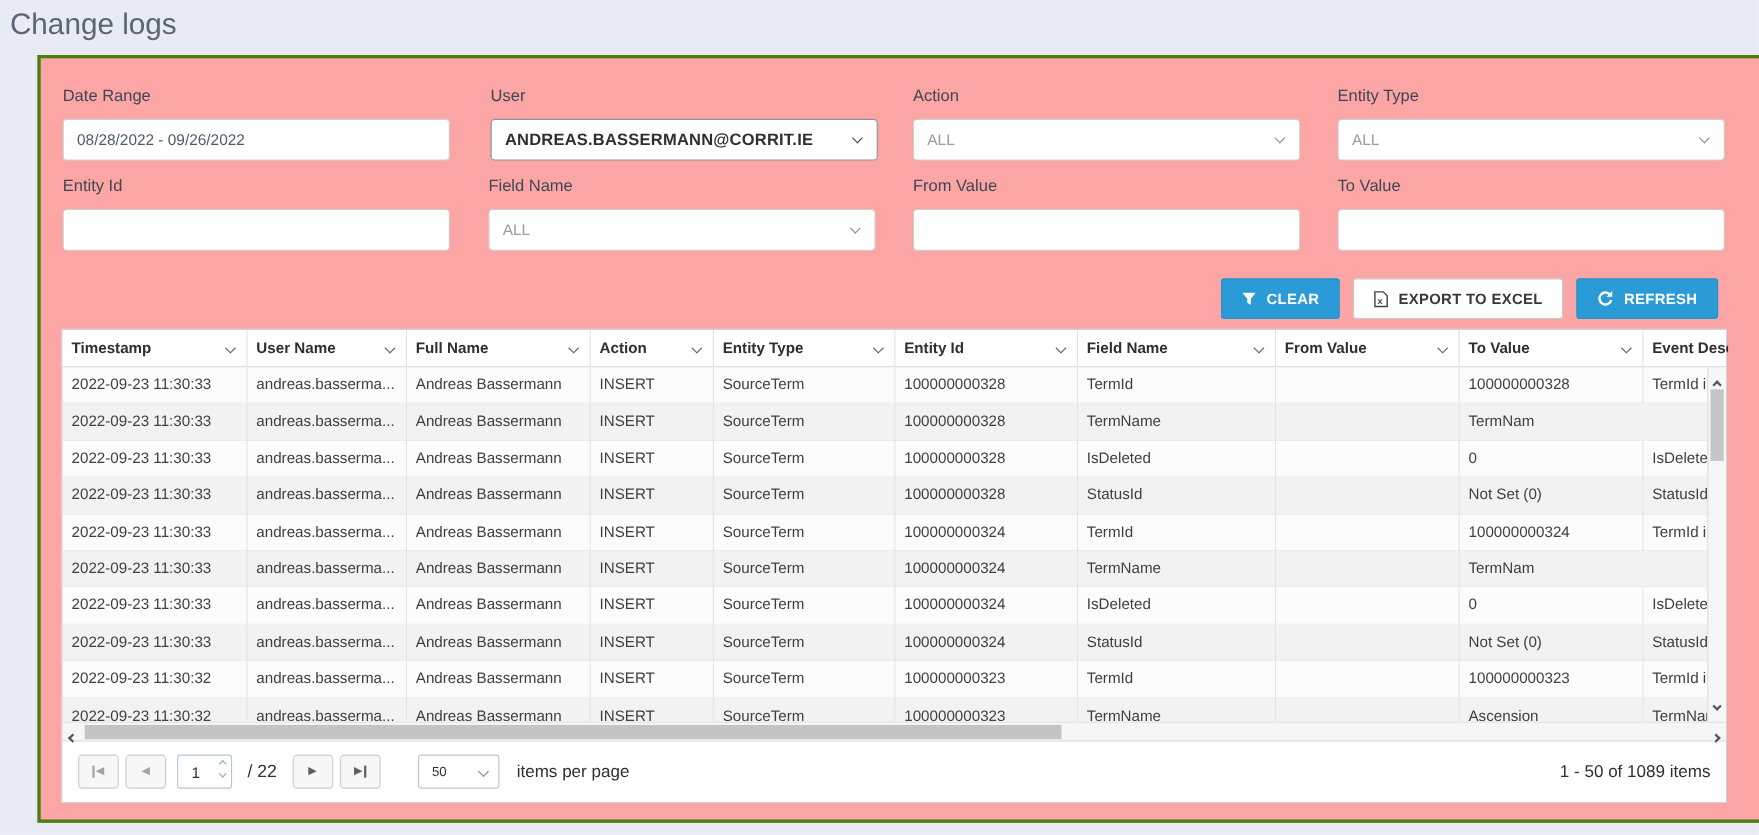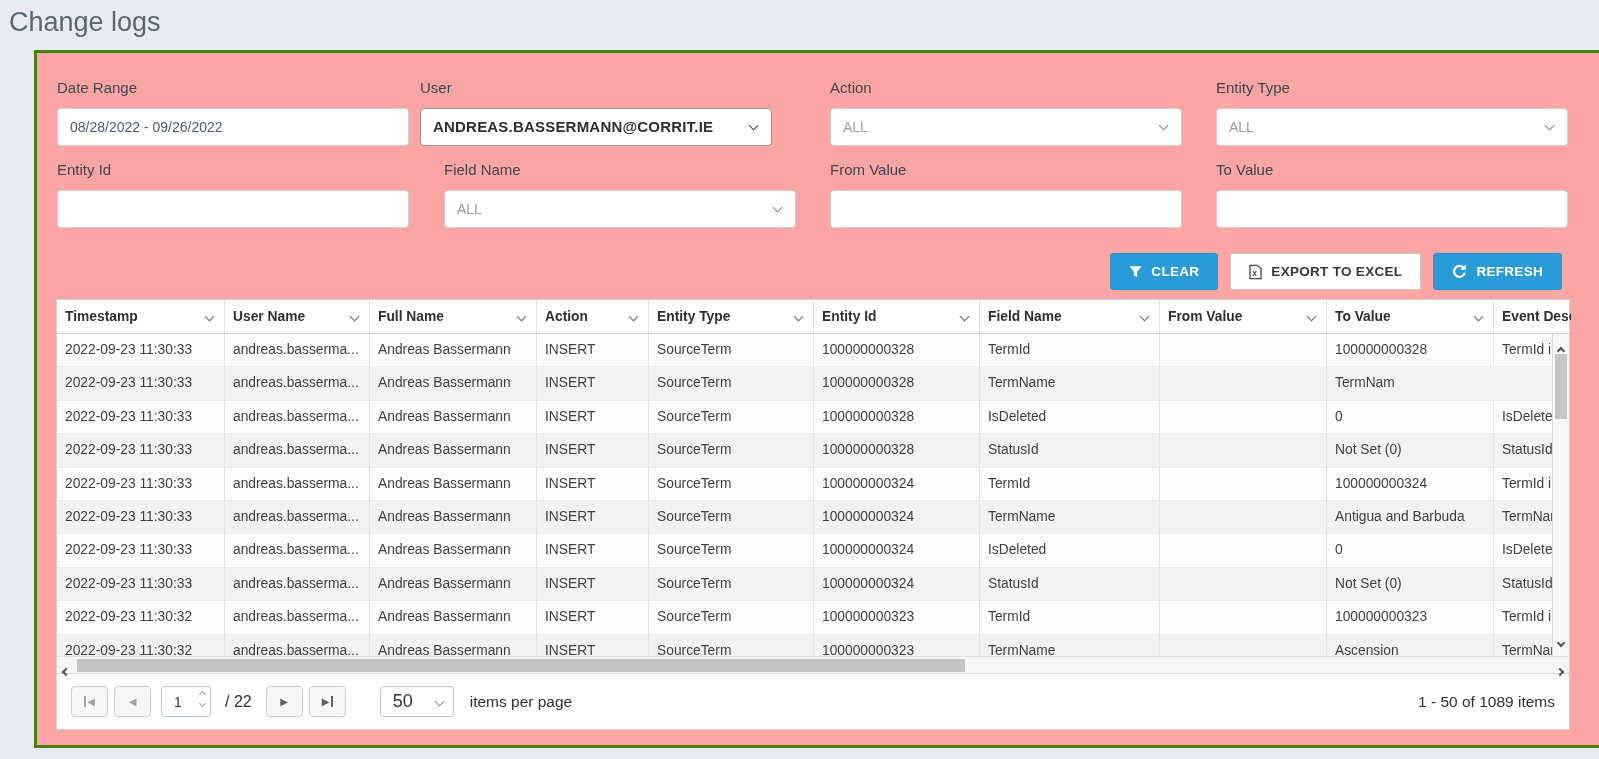--- a/index.html
+++ b/index.html
@@ -74,37 +74,37 @@
   .pbtn.dis .ptri { color:#a3a3a3; }
   .pbar { width:2px; height:11px; background:#5f5f5f; display:inline-block; }
   .pbtn.dis .pbar { background:#a3a3a3; }
   .pinwrap { position:relative; margin:0 4px; }
   .pin { width:50px; height:31px; border:1px solid #b7c6da; border-radius:3px; font-family:"Liberation Sans", sans-serif;
          font-size:14px; color:#333; padding:0 18px 0 12px; outline:none; }
   .spinner { position:absolute; right:6px; top:6px; display:flex; flex-direction:column; gap:4px; }
   .spinner .chev { width:5px; height:5px; border-width:1.6px; border-color:#8ea6bf; }
   .pof { font-size:16px; color:#333; margin:0 8px 0 4px; }
   .psel { position:relative; width:74px; height:31px; border:1px solid #c5c5c5; border-radius:3px; background:#fff;
-          line-height:29px; padding:0 12px; font-size:18px; color:#333; margin-left:28px; }
+          line-height:29px; padding:0 12px; font-size:12px; color:#333; margin-left:28px; }
   .psel .selchev { right:10px; top:11px; }
   .pper { font-size:15.5px; color:#2f2f2f; margin-left:10px; }
   .prange { font-size:15.5px; color:#2f2f2f; margin-left:auto; }
 </style>
 </head>
 <body>
 
 <div class="page-title">Change logs</div>
 
 <div class="card">
 
   <div class="f" style="left:20px; top:26px;">
     <div class="flabel">Date Range</div>
     <input class="finput" value="08/28/2022 - 09/26/2022" style="">
   </div>
-  <div class="f" style="left:383px; top:26px;">
+  <div class="f" style="left:409px; top:26px;">
     <div class="flabel">User</div>
     <div class="fsel dark">
       <span class="selval">ANDREAS.BASSERMANN@CORRIT.IE</span>
       <span class="chev down selchev"></span>
     </div>
   </div>
   <div class="f" style="left:793px; top:26px;">
     <div class="flabel">Action</div>
     <div class="fsel">
       <span class="selval">ALL</span>
@@ -244,21 +244,20 @@
         </div>
         <div class="trow alt">
           <div class="tcell" style="width: 167px;">2022-09-23 11:30:33</div>
           <div class="tcell" style="width: 145px;">andreas.basserma...</div>
           <div class="tcell" style="width: 167px;">Andreas Bassermann</div>
           <div class="tcell" style="width: 112px;">INSERT</div>
           <div class="tcell" style="width: 165px;">SourceTerm</div>
           <div class="tcell" style="width: 166px;">100000000324</div>
           <div class="tcell" style="width: 180px;">TermName</div>
           <div class="tcell" style="width: 167px;"></div>
-          <div class="tcell" style="width: 167px;">Antigua and Barbuda</div>
           <div class="tcell" style="width: 78px;">TermNam</div>
         </div>
         <div class="trow">
           <div class="tcell" style="width: 167px;">2022-09-23 11:30:33</div>
           <div class="tcell" style="width: 145px;">andreas.basserma...</div>
           <div class="tcell" style="width: 167px;">Andreas Bassermann</div>
           <div class="tcell" style="width: 112px;">INSERT</div>
           <div class="tcell" style="width: 165px;">SourceTerm</div>
           <div class="tcell" style="width: 166px;">100000000324</div>
           <div class="tcell" style="width: 180px;">IsDeleted</div>

